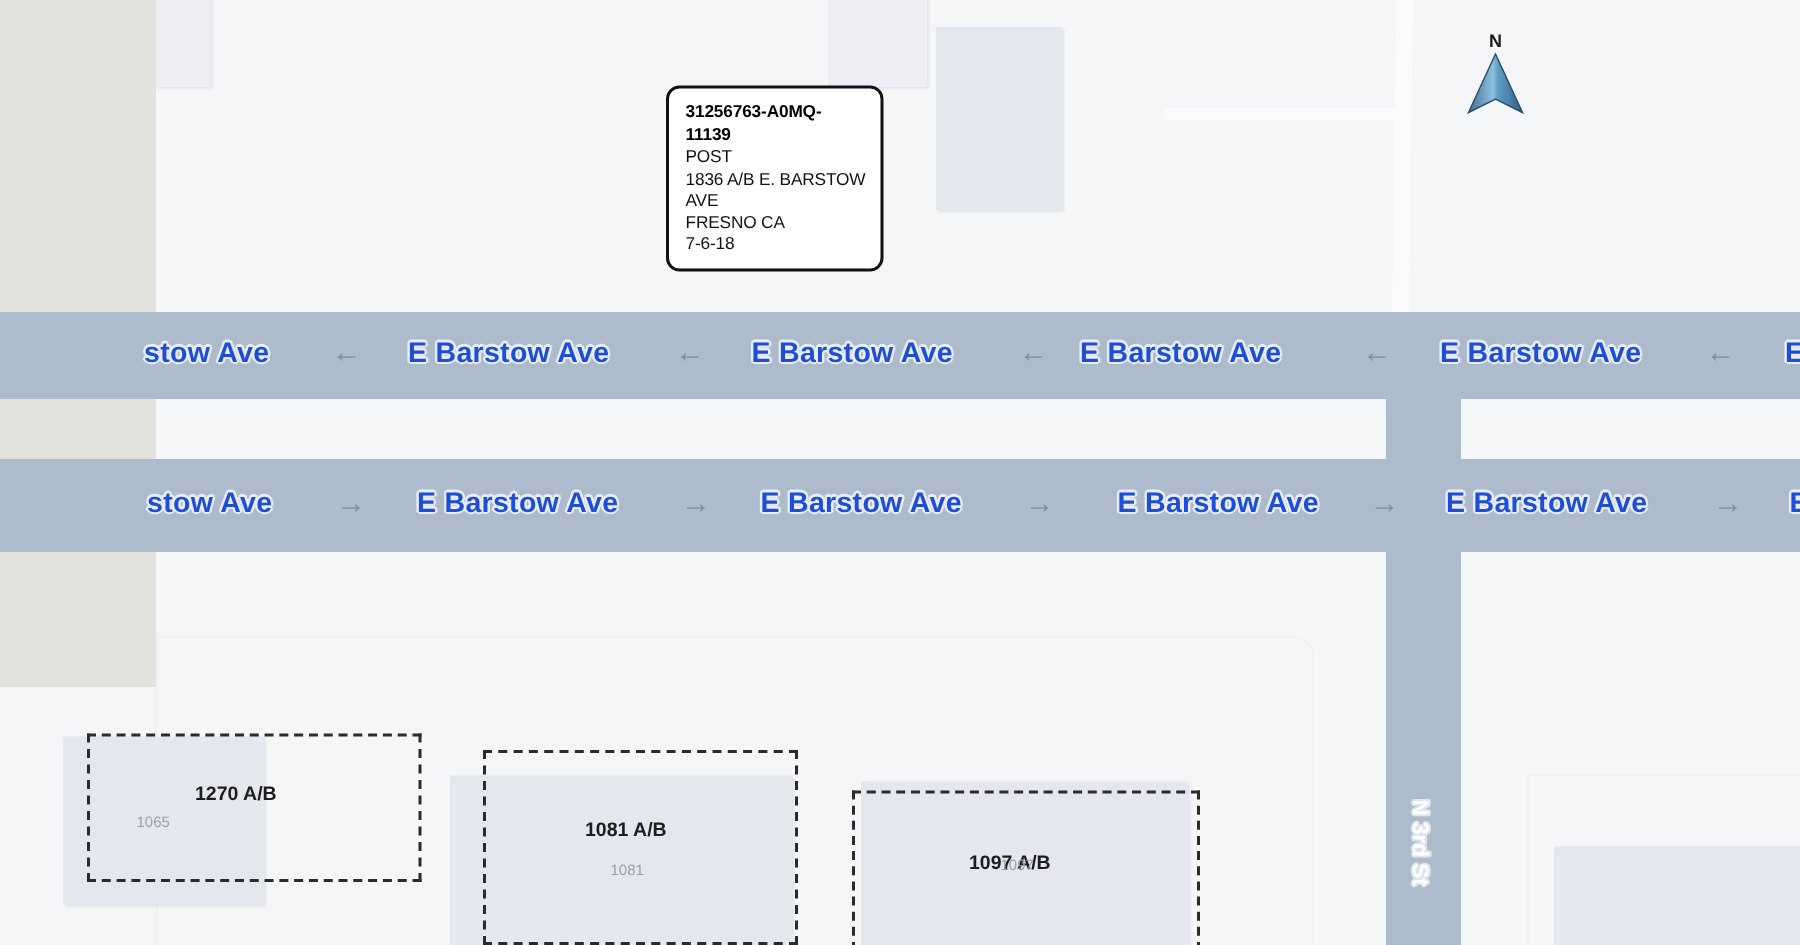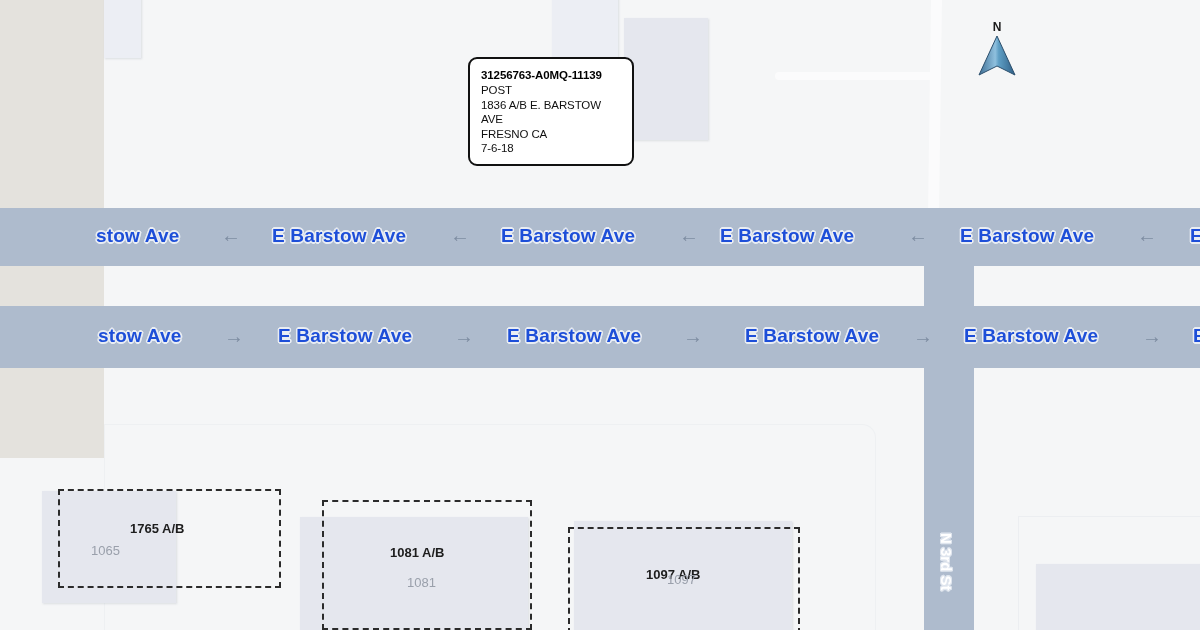--- a/index.html
+++ b/index.html
@@ -117,30 +117,30 @@
   
   .addr-main {
     position: absolute;
     font-size: 13px;
     font-weight: bold;
     color: #1d1d1d;
     white-space: nowrap;
   }
   .addr-sub {
     position: absolute;
-    font-size: 13px;
+    font-size: 10px;
     color: #9aa0ab;
     white-space: nowrap;
   }
 
   
   .callout {
     position: absolute;
-    left: 468px; top: 57px;
-    width: 166px;
+    left: 444px; top: 57px;
+    width: 145px;
     background: #ffffff;
     border: 2.5px solid #111111;
     border-radius: 9px;
     padding: 9px 10px 8px 11px;
     box-sizing: border-box;
   }
   .callout-title {
     font-size: 11.5px;
     font-weight: bold;
     color: #000;
@@ -190,21 +190,21 @@
   <div class="lot-round"></div>
   <div class="parcel-thin" style="left:1018px; top:516px; width:182px; height:114px;"></div>
 
   <div class="bldg bldg-light" style="left:104px; top:-40px; width:37px; height:98px;"></div>
   <div class="bldg bldg-light" style="left:552px; top:-20px; width:66px; height:78px;"></div>
   <div class="bldg" style="left:624px; top:18px; width:84px; height:122px;"></div>
   <div class="bldg" style="left:1036px; top:564px; width:164px; height:66px;"></div>
 
   <div class="bldg" style="left:42px; top:491px; width:134px; height:112px;"></div>
   <div class="parcel-dashed" style="left:58px; top:489px; width:219px; height:95px;"></div>
-  <div class="addr-main" style="left:130px; top:521px;">1765 A/B</div>
+  <div class="addr-main" style="left:130px; top:521px;">1270 A/B</div>
   <div class="addr-sub" style="left:91px; top:543px;">1065</div>
 
   <div class="bldg" style="left:300px; top:517px; width:228px; height:113px;"></div>
   <div class="parcel-dashed" style="left:322px; top:500px; width:206px; height:126px;"></div>
   <div class="addr-main" style="left:390px; top:545px;">1081 A/B</div>
   <div class="addr-sub" style="left:407px; top:575px;">1081</div>
 
   <div class="bldg" style="left:574px; top:521px; width:218px; height:109px;"></div>
   <div class="parcel-dashed" style="left:568px; top:527px; width:228px; height:103px;"></div>
   <div class="addr-main" style="left:646px; top:567px;">1097 A/B</div>

